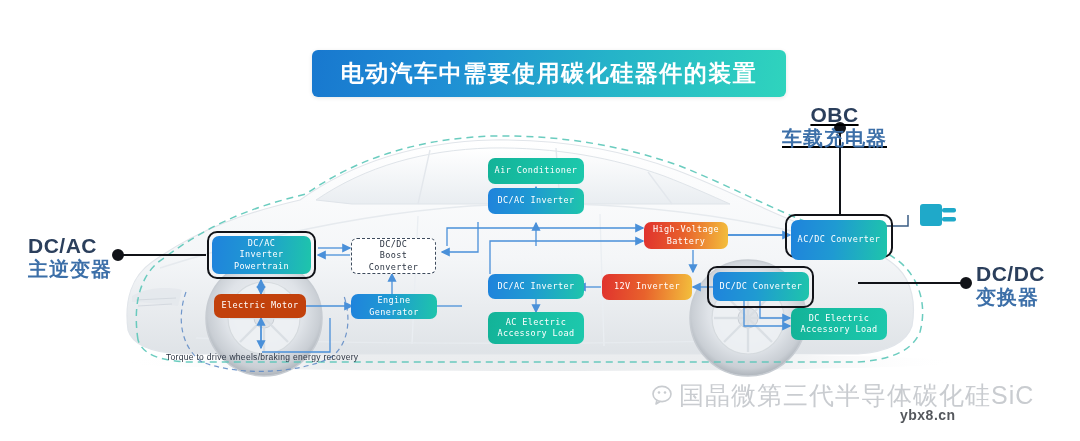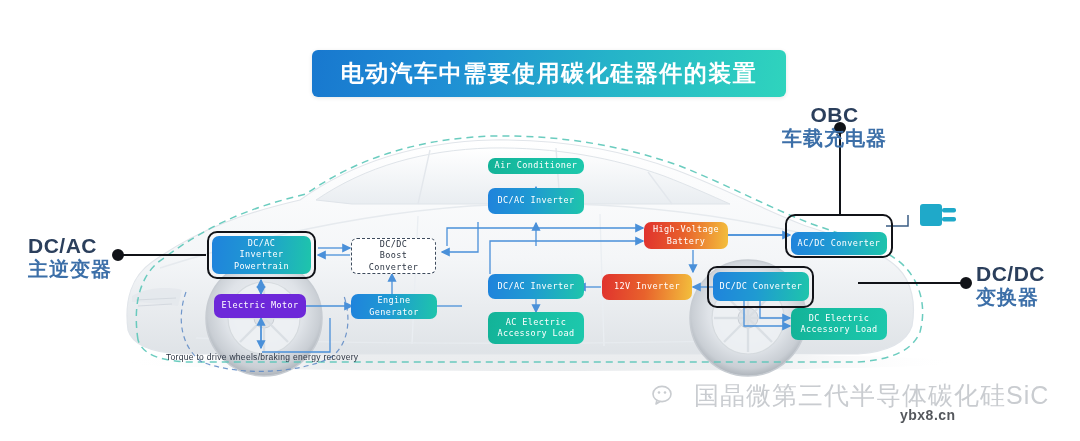--- a/index.html
+++ b/index.html
@@ -34,21 +34,21 @@
     white-space: nowrap;
   }
 
   
   #car-layer { position: absolute; left: 0; top: 0; width: 1080px; height: 441px; }
 
   
   .callout { position: absolute; line-height: 1.12; white-space: nowrap; }
   .callout .l1 { font-size: 21px; font-weight: bold; color: #2b3f5c; letter-spacing: .5px; }
   .callout .l2 { font-size: 20px; font-weight: bold; color: #3c6fa8; letter-spacing: 1px; }
-  .callout.center { text-align: center; }
+  .callout.center { text-align: center; text-decoration: underline; }
   .callout.right  { text-align: left; }
 
   #callout-dcac { left: 28px; top: 234px; text-align: left; }
   #callout-obc  { left: 782px; top: 103px; text-align: center; }
   #callout-dcdc { left: 976px; top: 262px; text-align: left; }
 
   
   .blk {
     position: absolute;
     border-radius: 7px;
@@ -59,21 +59,21 @@
     font-family: "DejaVu Sans Mono", "Liberation Mono", monospace;
     font-size: 8.5px;
     letter-spacing: .4px;
     line-height: 1.35;
     padding: 2px 4px;
   }
   .blk span { display: block; }
   .grad-bt  { background: linear-gradient(95deg, #1f83dc 0%, #1f9ad2 45%, #1ec5ab 100%); }
   .grad-tt  { background: linear-gradient(95deg, #13b398 0%, #18bfa4 50%, #1dc8ac 100%); }
   .grad-ry  { background: linear-gradient(95deg, #e0322e 0%, #e8622c 48%, #f3bf3c 100%); }
-  .gray     { background: #6d28d9; color: #ffffff; }
+  .gray     { background: #c2410c; color: #ffffff; }
   .whitebox {
     background: #ffffff;
     border: 1.4px dashed #3c4a5c;
     color: #2b3442;
     border-radius: 6px;
   }
 
   
   .hlframe {
     position: absolute;
@@ -93,21 +93,21 @@
     font-size: 8.5px;
     color: #2b3442;
     letter-spacing: .3px;
     white-space: nowrap;
   }
 
   
   #watermark {
     position: absolute;
     left: 652px; top: 379px;
-    display: flex; align-items: center; gap: 16px;
+    display: flex; align-items: center; gap: 1px;
   }
   #watermark .wtext {
     font-size: 25px;
     color: #c9ccd0;
     letter-spacing: 1px;
     white-space: nowrap;
     font-weight: normal;
   }
   #watermark-sub {
     position: absolute;
@@ -301,21 +301,21 @@
   </div>
 
   <div id="title-banner">
     <div class="t">电动汽车中需要使用碳化硅器件的装置</div>
   </div>
 
   <div class="hlframe" style="left:207px; top:231px; width:109px; height:48px;"></div>
   <div class="hlframe" style="left:785px; top:214px; width:108px; height:44px;"></div>
   <div class="hlframe" style="left:707px; top:266px; width:107px; height:42px;"></div>
 
-  <div class="blk grad-tt" style="left:488px; top:158px; width:96px; height:16px;">
+  <div class="blk grad-tt" style="left:488px; top:158px; width:96px; height:26px;">
     <span>Air Conditioner</span>
   </div>
 
   <div class="blk grad-bt" style="left:488px; top:188px; width:96px; height:26px;">
     <span>DC/AC Inverter</span>
   </div>
 
   <div class="blk grad-bt" style="left:212px; top:236px; width:99px; height:38px;">
     <span>DC/AC</span>
     <span>Inverter Powertrain</span>
@@ -344,21 +344,21 @@
   </div>
 
   <div class="blk grad-ry" style="left:602px; top:274px; width:90px; height:26px;">
     <span>12V Inverter</span>
   </div>
 
   <div class="blk grad-ry" style="left:644px; top:222px; width:84px; height:27px;">
     <span>High-Voltage Battery</span>
   </div>
 
-  <div class="blk grad-bt" style="left:791px; top:232px; width:96px; height:23px;">
+  <div class="blk grad-bt" style="left:791px; top:220px; width:96px; height:40px;">
     <span>AC/DC Converter</span>
   </div>
 
   <div class="blk grad-bt" style="left:713px; top:272px; width:96px; height:29px;">
     <span>DC/DC Converter</span>
   </div>
 
   <div class="blk grad-tt" style="left:791px; top:308px; width:96px; height:32px;">
     <span>DC Electric</span>
     <span>Accessory Load</span>

